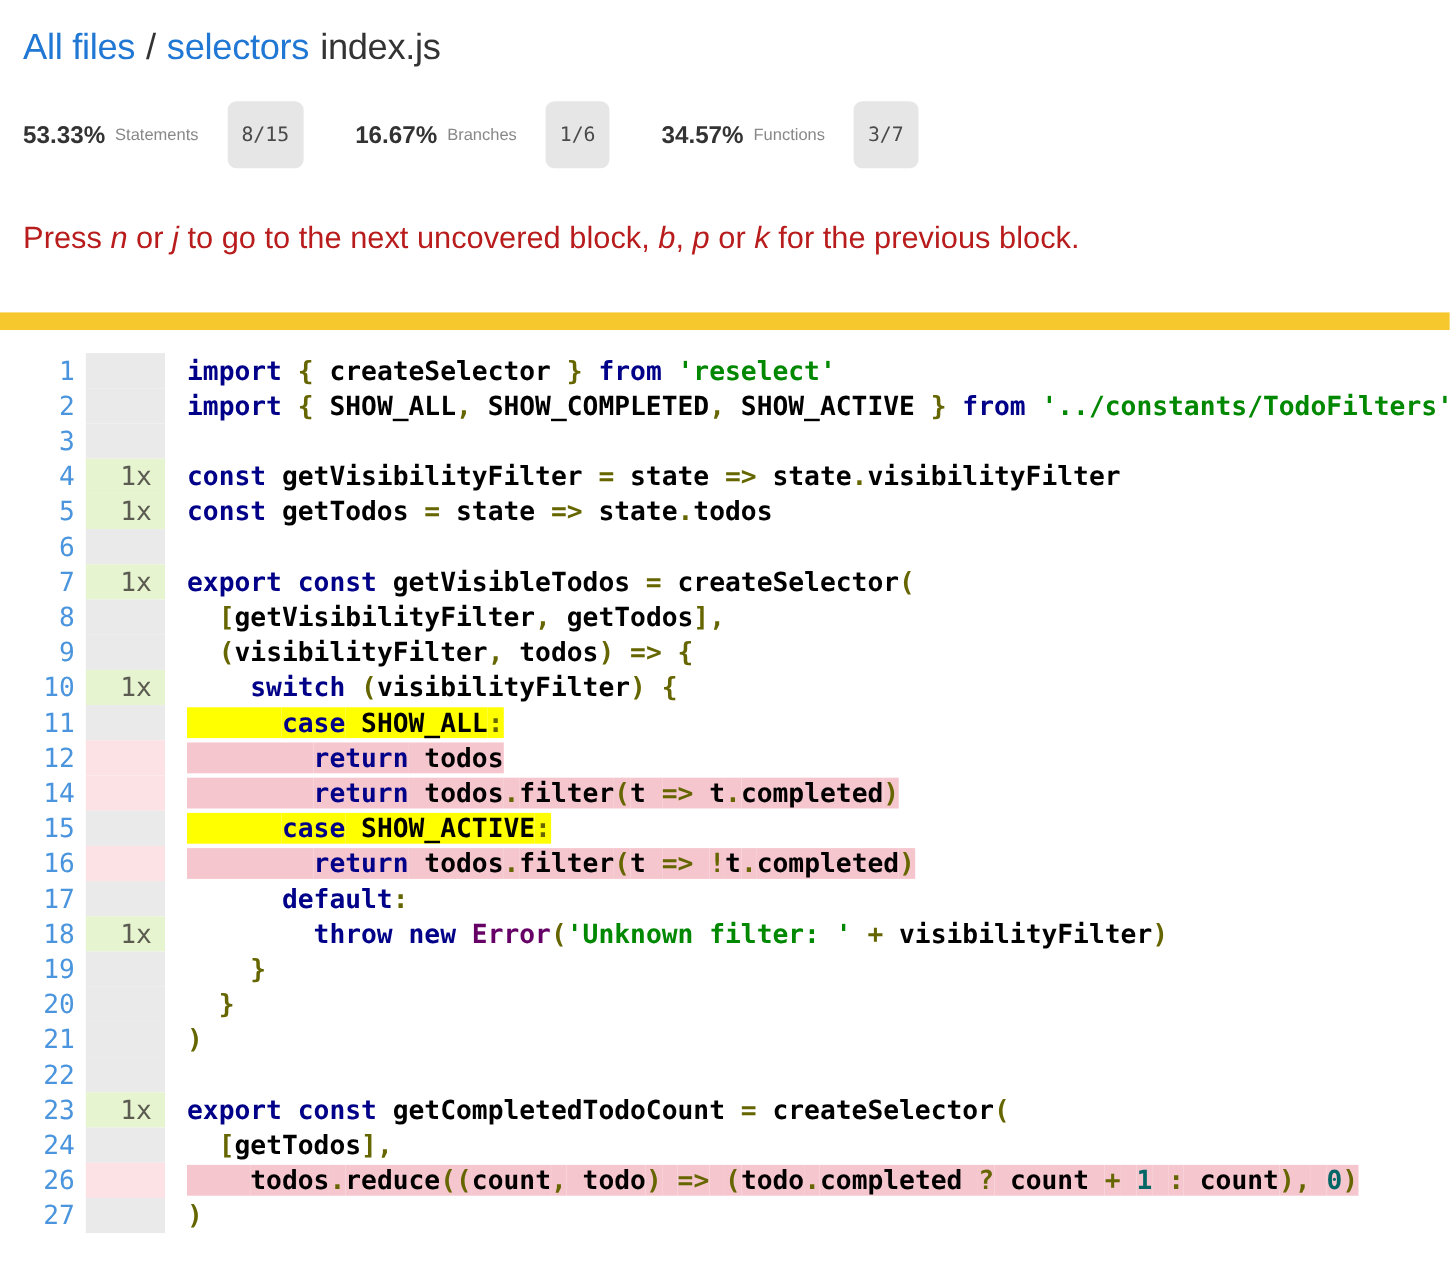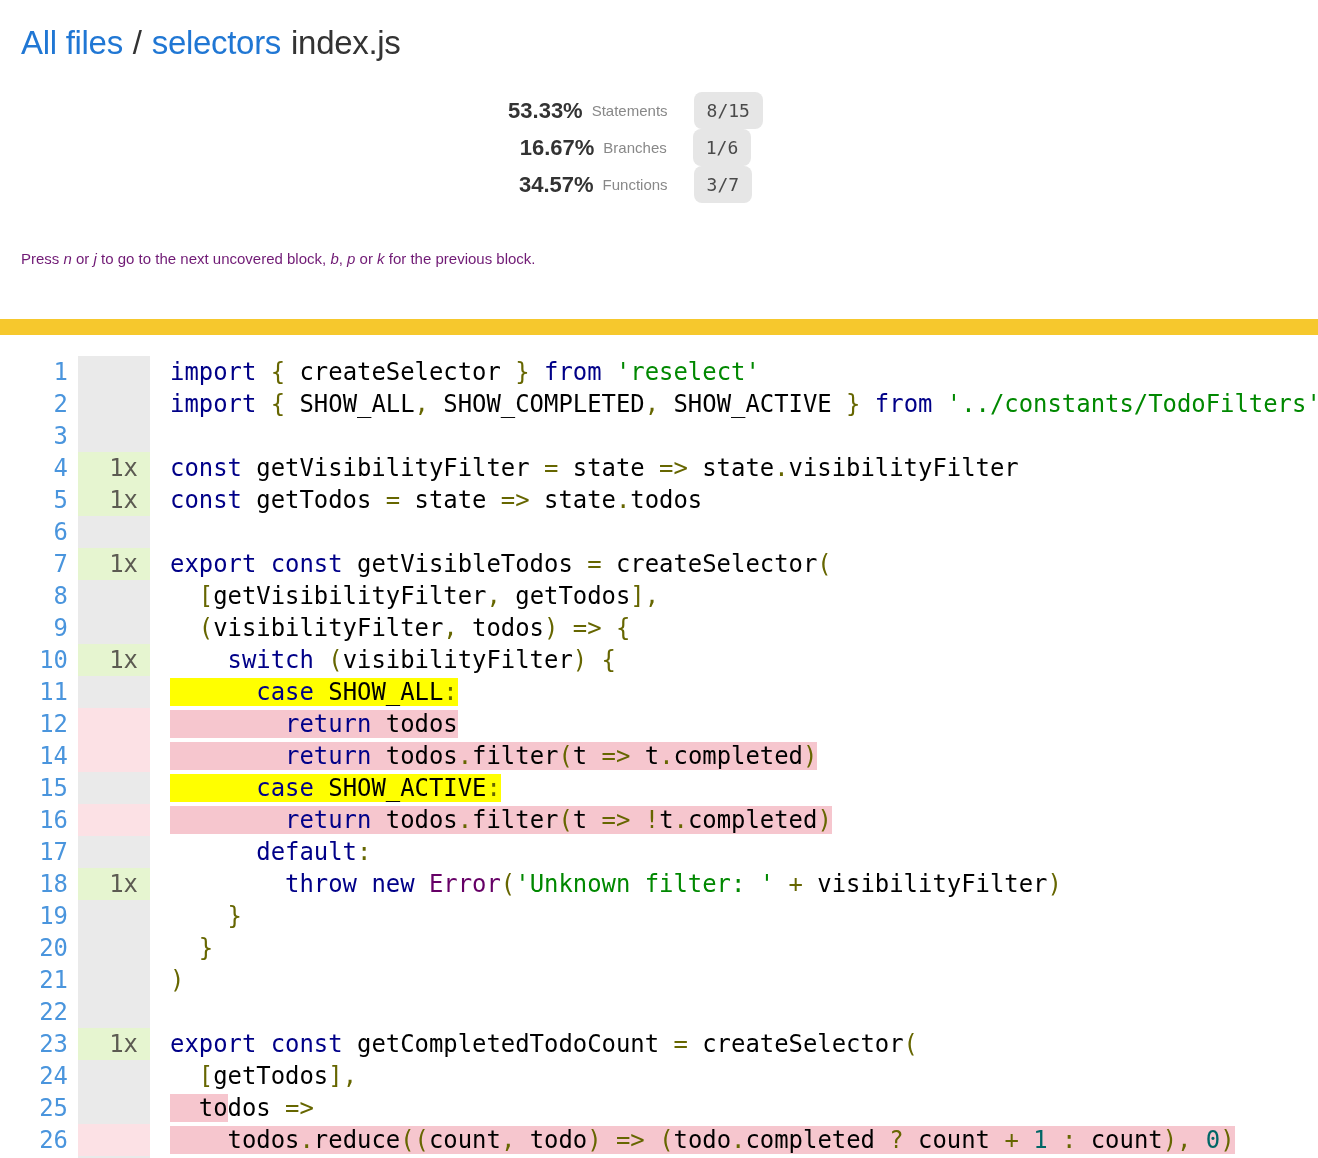--- a/index.html
+++ b/index.html
@@ -10,51 +10,51 @@
   }
   .header { padding: 24px 21px 0 21px; }
   h1 {
     margin: 0; font-size: 33px; font-weight: 400; color: #333;
     letter-spacing: -0.3px;
   }
   h1 a { color: var(--link); text-decoration: none; cursor: pointer; }
   h1 .sep { color: #333; margin: 0 10px; }
   h1 .file { color: #333; margin-left: 10px; }
 
-  .metrics { display: flex; align-items: center; margin-top: 30px; flex-direction: column; }
+  .metrics { display: flex; align-items: center; margin-top: 30px; }
   .metric { display: flex; align-items: center; margin-right: 47px; }
   .metric .pct { font-weight: 700; font-size: 22px; color: #333; }
   .metric .label { font-size: 15px; color: #888; margin-left: 9px; }
   .metric .fraction {
     margin-left: 26px;
     font-family: "DejaVu Sans Mono", "Liberation Mono", monospace;
     font-size: 18px; color: #4a4a4a;
-    background: #e6e6e6; padding: 8px 13px; border-radius: 8px;
+    background: #e6e6e6; padding: 20px 13px; border-radius: 8px;
   }
 
-  .hint { margin: 47px 0 0 0; font-size: 15px; color: #701a75; }
+  .hint { margin: 47px 0 0 0; font-size: 28px; color: #b91c1c; }
   .hint em { font-style: italic; }
 
   .banner { height: 16px; margin-top: 52px; background: var(--banner); }
 
   .code {
     margin-top: 21px;
     font-family: "DejaVu Sans Mono", "Liberation Mono", monospace;
     font-size: 23.9px; line-height: 32px;
   }
   .crow { display: flex; height: 32px; white-space: pre; }
   .lnum { flex: none; width: 68px; text-align: right; color: var(--line-num); }
   .lcount {
     flex: none; width: 72px; margin-left: 10px; box-sizing: border-box;
     text-align: right; padding-right: 12px; color: var(--hit-count);
   }
   .cyes     { background: var(--cline-yes); }
   .cno      { background: var(--cline-no); }
   .cneutral { background: var(--cline-neutral); }
-  .lcode { flex: 1; padding-left: 20px; white-space: pre; }
+  .lcode { flex: 1; padding-left: 20px; white-space: pre; font-weight: bold; }
 
   .tok-p { color: var(--pln); }
   .tok-k { color: var(--kwd); }
   .tok-s { color: var(--str); }
   .tok-u { color: var(--pun); }
   .tok-t { color: var(--typ); }
   .tok-l { color: var(--lit); }
   .hl-y { background: var(--hl-branch); }
   .hl-r { background: var(--hl-stmt); }
 </style>
@@ -102,16 +102,15 @@
     <div class="crow"><span class="lnum">15</span><span class="lcount cneutral"></span><span class="lcode"><span class="tok-p hl-y">      </span><span class="tok-k hl-y">case</span><span class="tok-p hl-y"> SHOW_ACTIVE</span><span class="tok-u hl-y">:</span></span></div>
     <div class="crow"><span class="lnum">16</span><span class="lcount cno"></span><span class="lcode"><span class="tok-p hl-r">        </span><span class="tok-k hl-r">return</span><span class="tok-p hl-r"> todos</span><span class="tok-u hl-r">.</span><span class="tok-p hl-r">filter</span><span class="tok-u hl-r">(</span><span class="tok-p hl-r">t </span><span class="tok-u hl-r">=&gt;</span><span class="tok-p hl-r"> </span><span class="tok-u hl-r">!</span><span class="tok-p hl-r">t</span><span class="tok-u hl-r">.</span><span class="tok-p hl-r">completed</span><span class="tok-u hl-r">)</span></span></div>
     <div class="crow"><span class="lnum">17</span><span class="lcount cneutral"></span><span class="lcode"><span class="tok-p">      </span><span class="tok-k">default</span><span class="tok-u">:</span></span></div>
     <div class="crow"><span class="lnum">18</span><span class="lcount cyes">1x</span><span class="lcode"><span class="tok-p">        </span><span class="tok-k">throw</span><span class="tok-p"> </span><span class="tok-k">new</span><span class="tok-p"> </span><span class="tok-t">Error</span><span class="tok-u">(</span><span class="tok-s">'Unknown filter: '</span><span class="tok-p"> </span><span class="tok-u">+</span><span class="tok-p"> visibilityFilter</span><span class="tok-u">)</span></span></div>
     <div class="crow"><span class="lnum">19</span><span class="lcount cneutral"></span><span class="lcode"><span class="tok-p">    </span><span class="tok-u">}</span></span></div>
     <div class="crow"><span class="lnum">20</span><span class="lcount cneutral"></span><span class="lcode"><span class="tok-p">  </span><span class="tok-u">}</span></span></div>
     <div class="crow"><span class="lnum">21</span><span class="lcount cneutral"></span><span class="lcode"><span class="tok-u">)</span></span></div>
     <div class="crow"><span class="lnum">22</span><span class="lcount cneutral"></span><span class="lcode"></span></div>
     <div class="crow"><span class="lnum">23</span><span class="lcount cyes">1x</span><span class="lcode"><span class="tok-k">export</span><span class="tok-p"> </span><span class="tok-k">const</span><span class="tok-p"> getCompletedTodoCount </span><span class="tok-u">=</span><span class="tok-p"> createSelector</span><span class="tok-u">(</span></span></div>
     <div class="crow"><span class="lnum">24</span><span class="lcount cneutral"></span><span class="lcode"><span class="tok-p">  </span><span class="tok-u">[</span><span class="tok-p">getTodos</span><span class="tok-u">],</span></span></div>
-    <div class="crow"><span class="lnum">25</span><span class="lcount cneutral"></span><span class="lcode"><span class="tok-p hl-r">  </span><span class="tok-p hl-r">to</span><span class="tok-p">dos </span><span class="tok-u">=&gt;</span></span></div>
     <div class="crow"><span class="lnum">26</span><span class="lcount cno"></span><span class="lcode"><span class="tok-p hl-r">    </span><span class="tok-p hl-r">todos</span><span class="tok-u hl-r">.</span><span class="tok-p hl-r">reduce</span><span class="tok-u hl-r">((</span><span class="tok-p hl-r">count</span><span class="tok-u hl-r">,</span><span class="tok-p hl-r"> todo</span><span class="tok-u hl-r">)</span><span class="tok-p hl-r"> </span><span class="tok-u hl-r">=&gt;</span><span class="tok-p hl-r"> </span><span class="tok-u hl-r">(</span><span class="tok-p hl-r">todo</span><span class="tok-u hl-r">.</span><span class="tok-p hl-r">completed </span><span class="tok-u hl-r">?</span><span class="tok-p hl-r"> count </span><span class="tok-u hl-r">+</span><span class="tok-p hl-r"> </span><span class="tok-l hl-r">1</span><span class="tok-p hl-r"> </span><span class="tok-u hl-r">:</span><span class="tok-p hl-r"> count</span><span class="tok-u hl-r">),</span><span class="tok-p hl-r"> </span><span class="tok-l hl-r">0</span><span class="tok-u hl-r">)</span></span></div>
     <div class="crow"><span class="lnum">27</span><span class="lcount cneutral"></span><span class="lcode"><span class="tok-u">)</span></span></div>
   </div>
 
 </body></html>

